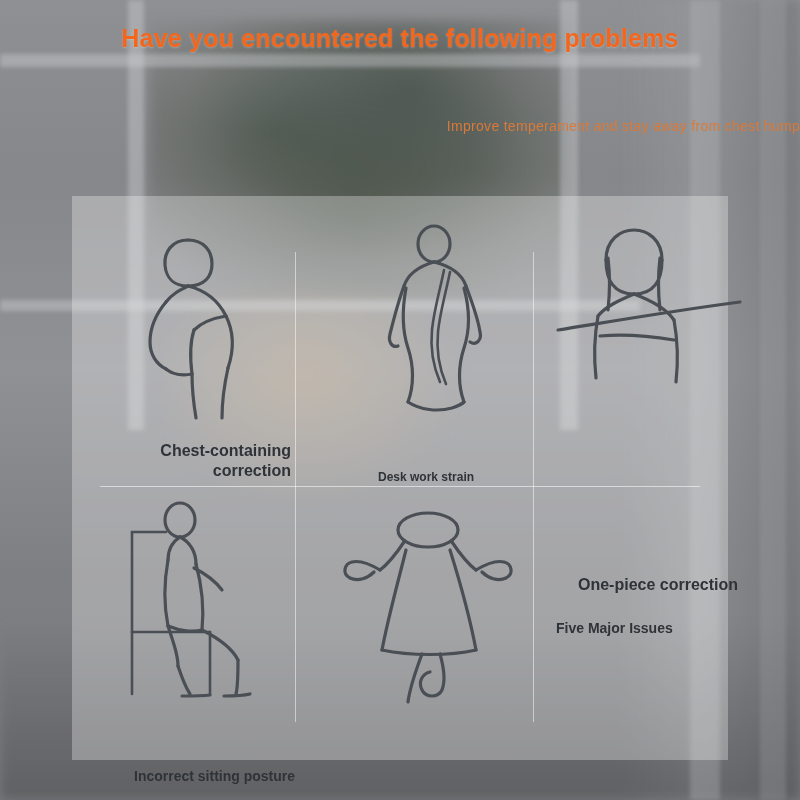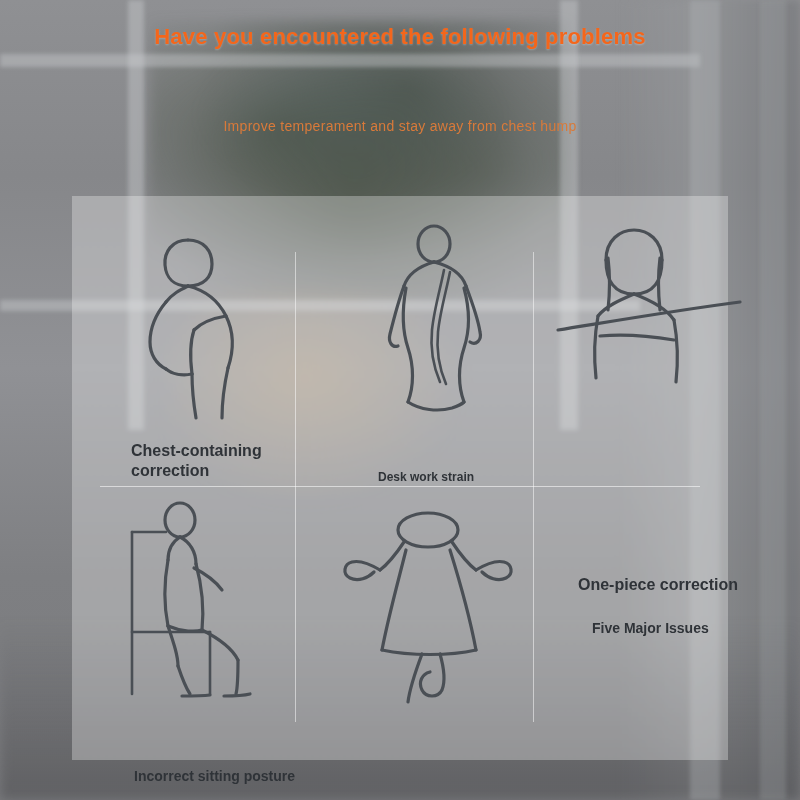--- a/index.html
+++ b/index.html
@@ -74,31 +74,31 @@
   .m-h2 { left: 0; top: 300px; width: 640px; height: 11px; }
   .m-v3 { left: 690px; top: 0; width: 30px; height: 800px; background: rgba(180,183,186,0.35); }
   .m-v4 { left: 760px; top: 0; width: 26px; height: 800px; background: rgba(160,163,166,0.30); }
 
   
   .headline {
     position: absolute;
     left: 0; top: 24px;
     width: 800px;
     text-align: center;
-    font-size: 22px;
+    font-size: 25px;
     font-weight: bold;
     color: #f4661b;
     letter-spacing: 0.2px;
     text-shadow: 0 1px 2px rgba(255,255,255,0.25);
   }
   .subhead {
     position: absolute;
     left: 0; top: 118px;
     width: 800px;
-    text-align: center;
+    text-align: right;
     font-size: 14px;
     color: #d97a3a;
     letter-spacing: 0.3px;
   }
 
   
   .panel {
     position: absolute;
     left: 72px; top: 196px;
     width: 656px; height: 564px;
@@ -128,30 +128,30 @@
   .cell { position: absolute; }
   .cell svg { display: block; }
   .cap {
     position: absolute;
     color: #2f3338;
     font-weight: bold;
     line-height: 1.25;
   }
   .cap.small { font-weight: bold; font-size: 12px; }
   .cap.med   { font-size: 14px; }
-  .cap.big   { font-size: 16px; }
+  .cap.big   { font-size: 16px; text-align: right; }
   .cap.xbig  { font-size: 17px; }
 
   .promo {
     position: absolute;
     color: #2f3338;
     font-weight: bold;
   }
   .promo-1 { left: 578px; top: 576px; font-size: 16px; }
-  .promo-2 { left: 592px; top: 620px; font-size: 14px; }
+  .promo-2 { left: 556px; top: 620px; font-size: 14px; }
 
   .stroke { fill: none; stroke: #4a4f55; stroke-width: 3.2; stroke-linecap: round; stroke-linejoin: round; }
   .stroke-thin { fill: none; stroke: #4a4f55; stroke-width: 2.6; stroke-linecap: round; stroke-linejoin: round; }
 </style>
 </head>
 <body>
 
 <div id="stage">
 
   <div class="bg-base"></div>

